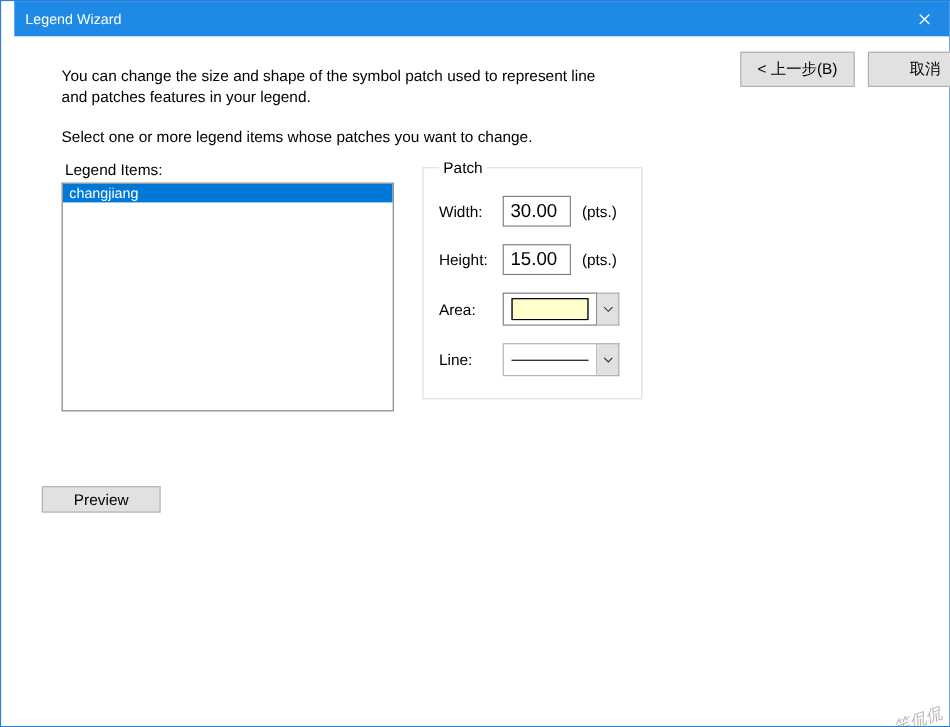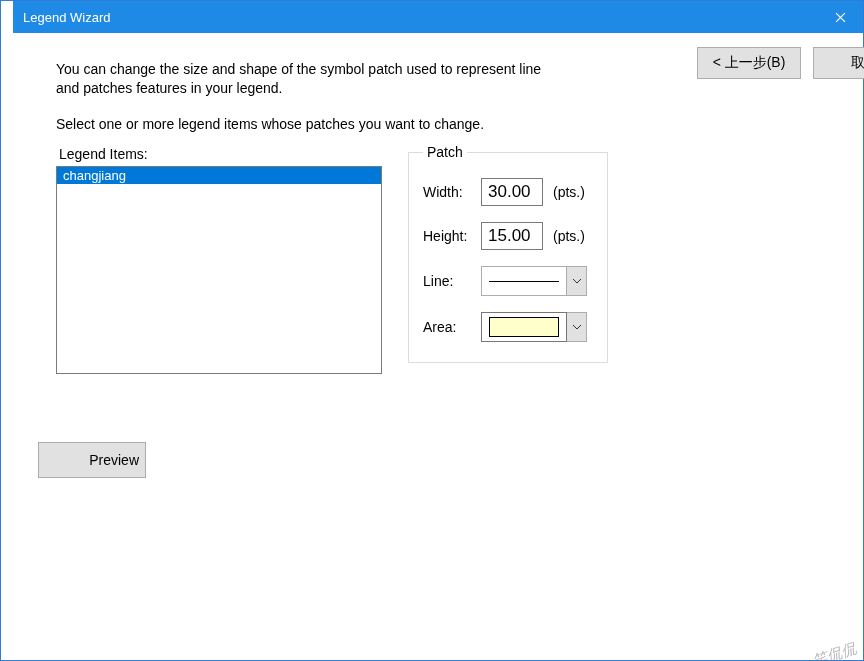--- a/index.html
+++ b/index.html
@@ -53,21 +53,21 @@
   .instr { margin: 0 0 14px 0; }
 
   .panels {
     display: flex;
     align-items: flex-start;
     gap: 24px;
   }
   .legend-col { }
   .legend-label { margin: 0 0 4px 3px; }
   .listbox {
-    width: 326px; height: 208px;
+    width: 302px; height: 208px;
     border: 1px solid #7a7a7a;
     background: #fff;
     overflow: auto;
   }
   .list-item {
     padding: 0 6px;
     height: 17px;
     line-height: 17px;
     font-size: 13px;
     cursor: default;
@@ -134,26 +134,25 @@
     width: 70px; height: 20px;
     background: #ffffcc;
     border: 1px solid #767676;
     outline: 1px solid #000;
     outline-offset: -1px;
   }
   .area-row .combo-display { border-color: #767676; }
 
   .preview-btn {
     margin: 68px 0 0 -18px;
-    width: 108px; height: 36px;
+    width: 108px; height: 24px;
     border: 1px solid #adadad;
     background: #e1e1e1;
     font: inherit;
     cursor: pointer;
-    text-align: right;
   }
 
   .sep {
     margin: 22px 16px 0 16px;
     height: 1px;
     background: #a0a0a0;
   }
 
   .footer {
     display: flex;
@@ -219,39 +218,39 @@
             <input class="num-input" value="30.00" style="">
             <span class="unit">(pts.)</span>
           </div>
 
           <div class="patch-row">
             <span class="patch-label">Height:</span>
             <input class="num-input" value="15.00" style="">
             <span class="unit">(pts.)</span>
           </div>
 
+          <div class="patch-row area-row">
+            <span class="patch-label">Area:</span>
+            <div class="combo">
+              <div class="combo-display">
+                <div class="area-sample"></div>
+              </div>
+              <div class="combo-btn">
+                <svg viewBox="0 0 8 5">
+                    <path d="M0 0 L4 4 L8 0" stroke="#333" stroke-width="1" fill="none"></path>
+                  </svg>
+              </div>
+            </div>
+          </div>
+
           <div class="patch-row">
             <span class="patch-label">Line:</span>
             <div class="combo">
               <div class="combo-display">
                 <div class="line-sample"></div>
-              </div>
-              <div class="combo-btn">
-                <svg viewBox="0 0 8 5">
-                    <path d="M0 0 L4 4 L8 0" stroke="#333" stroke-width="1" fill="none"></path>
-                  </svg>
-              </div>
-            </div>
-          </div>
-
-          <div class="patch-row area-row">
-            <span class="patch-label">Area:</span>
-            <div class="combo">
-              <div class="combo-display">
-                <div class="area-sample"></div>
               </div>
               <div class="combo-btn">
                 <svg viewBox="0 0 8 5">
                     <path d="M0 0 L4 4 L8 0" stroke="#333" stroke-width="1" fill="none"></path>
                   </svg>
               </div>
             </div>
           </div>
         </fieldset>
       </div>

